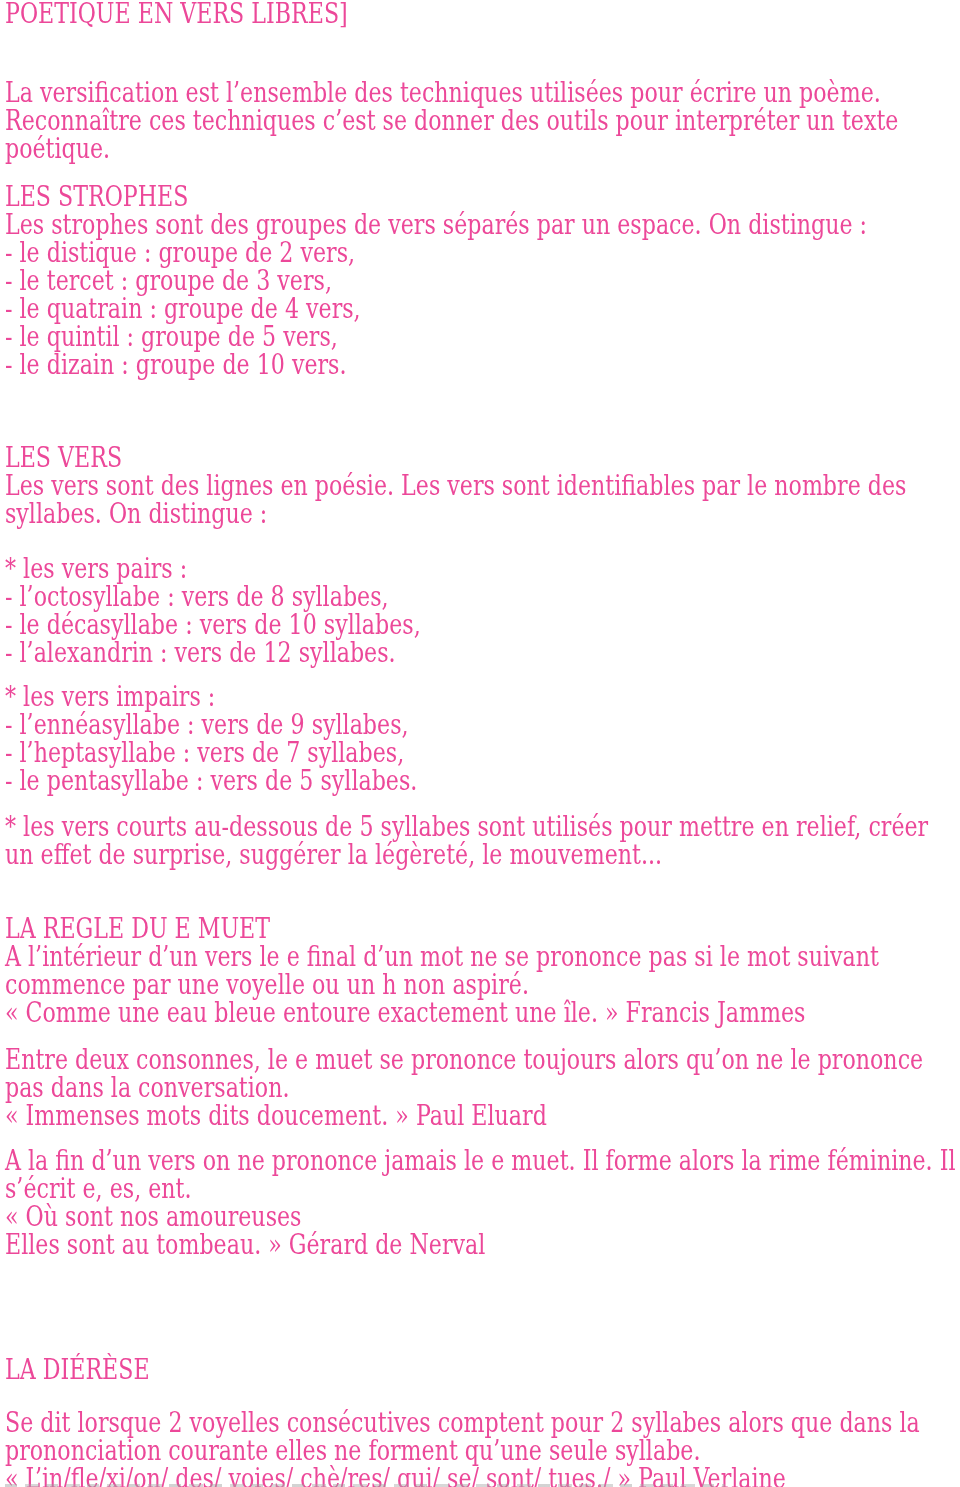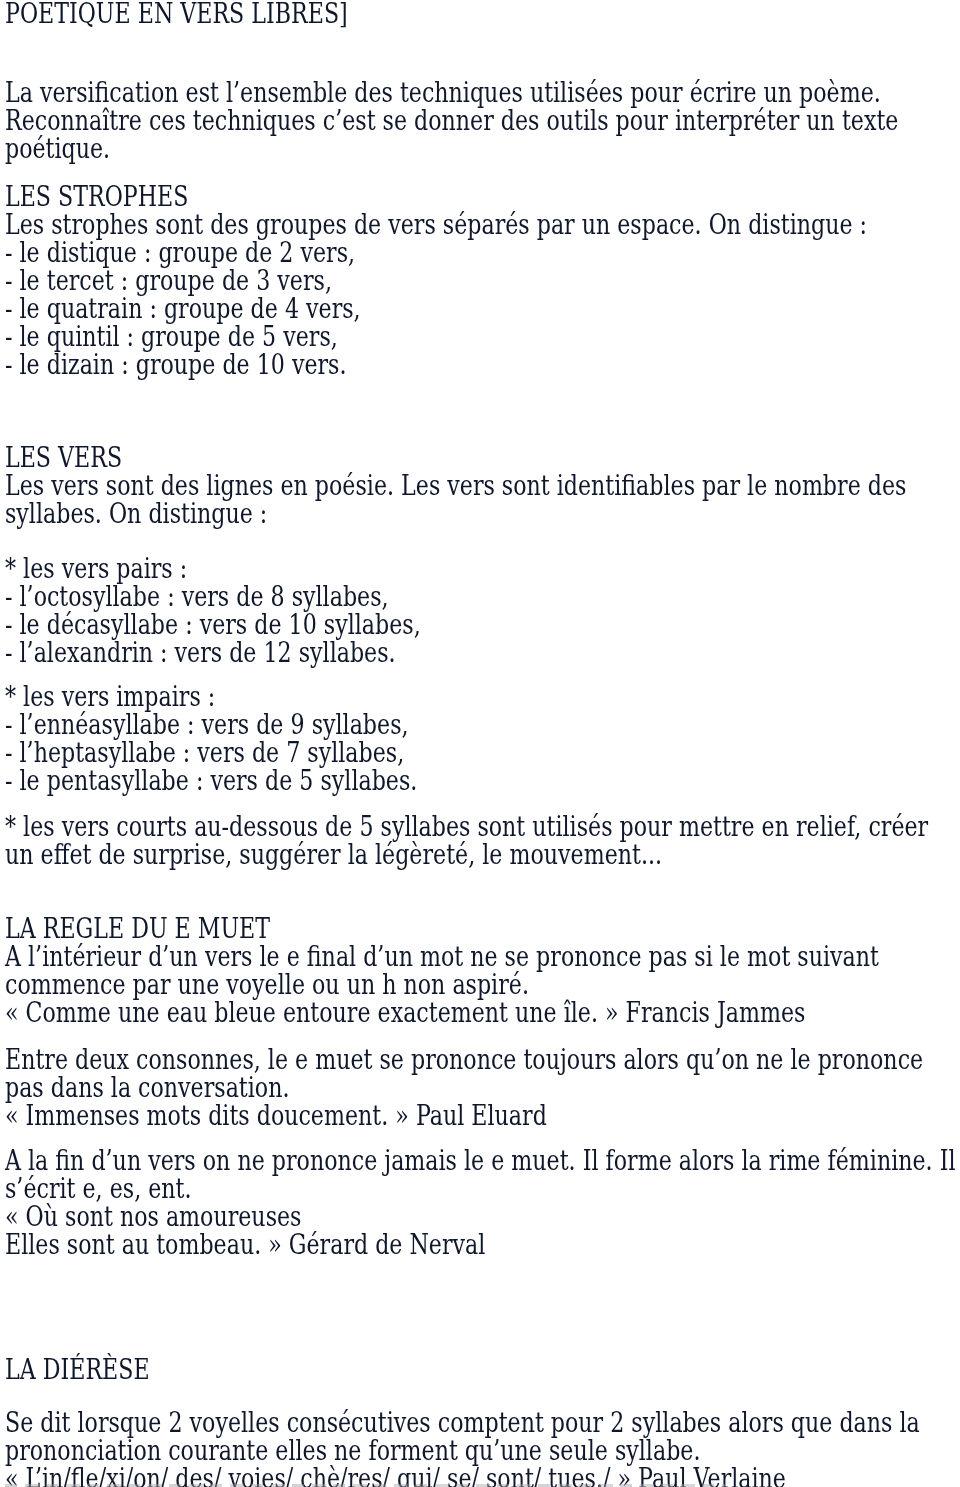--- a/index.html
+++ b/index.html
@@ -7,21 +7,21 @@
     padding: 0;
     background: #ffffff;
   }
   .page {
     position: relative;
     width: 960px;
     height: 1487px;
     background: #ffffff;
     overflow: hidden;
     font-family: "DejaVu Serif", "Liberation Serif", serif;
-    color: #0f172a;
+    color: #ec4899;
   }
   .block {
     position: absolute;
     left: 5px;
     transform: scaleX(0.82);
     transform-origin: 0 0;
   }
   .line {
     font-size: 27px;
     line-height: 28px;

